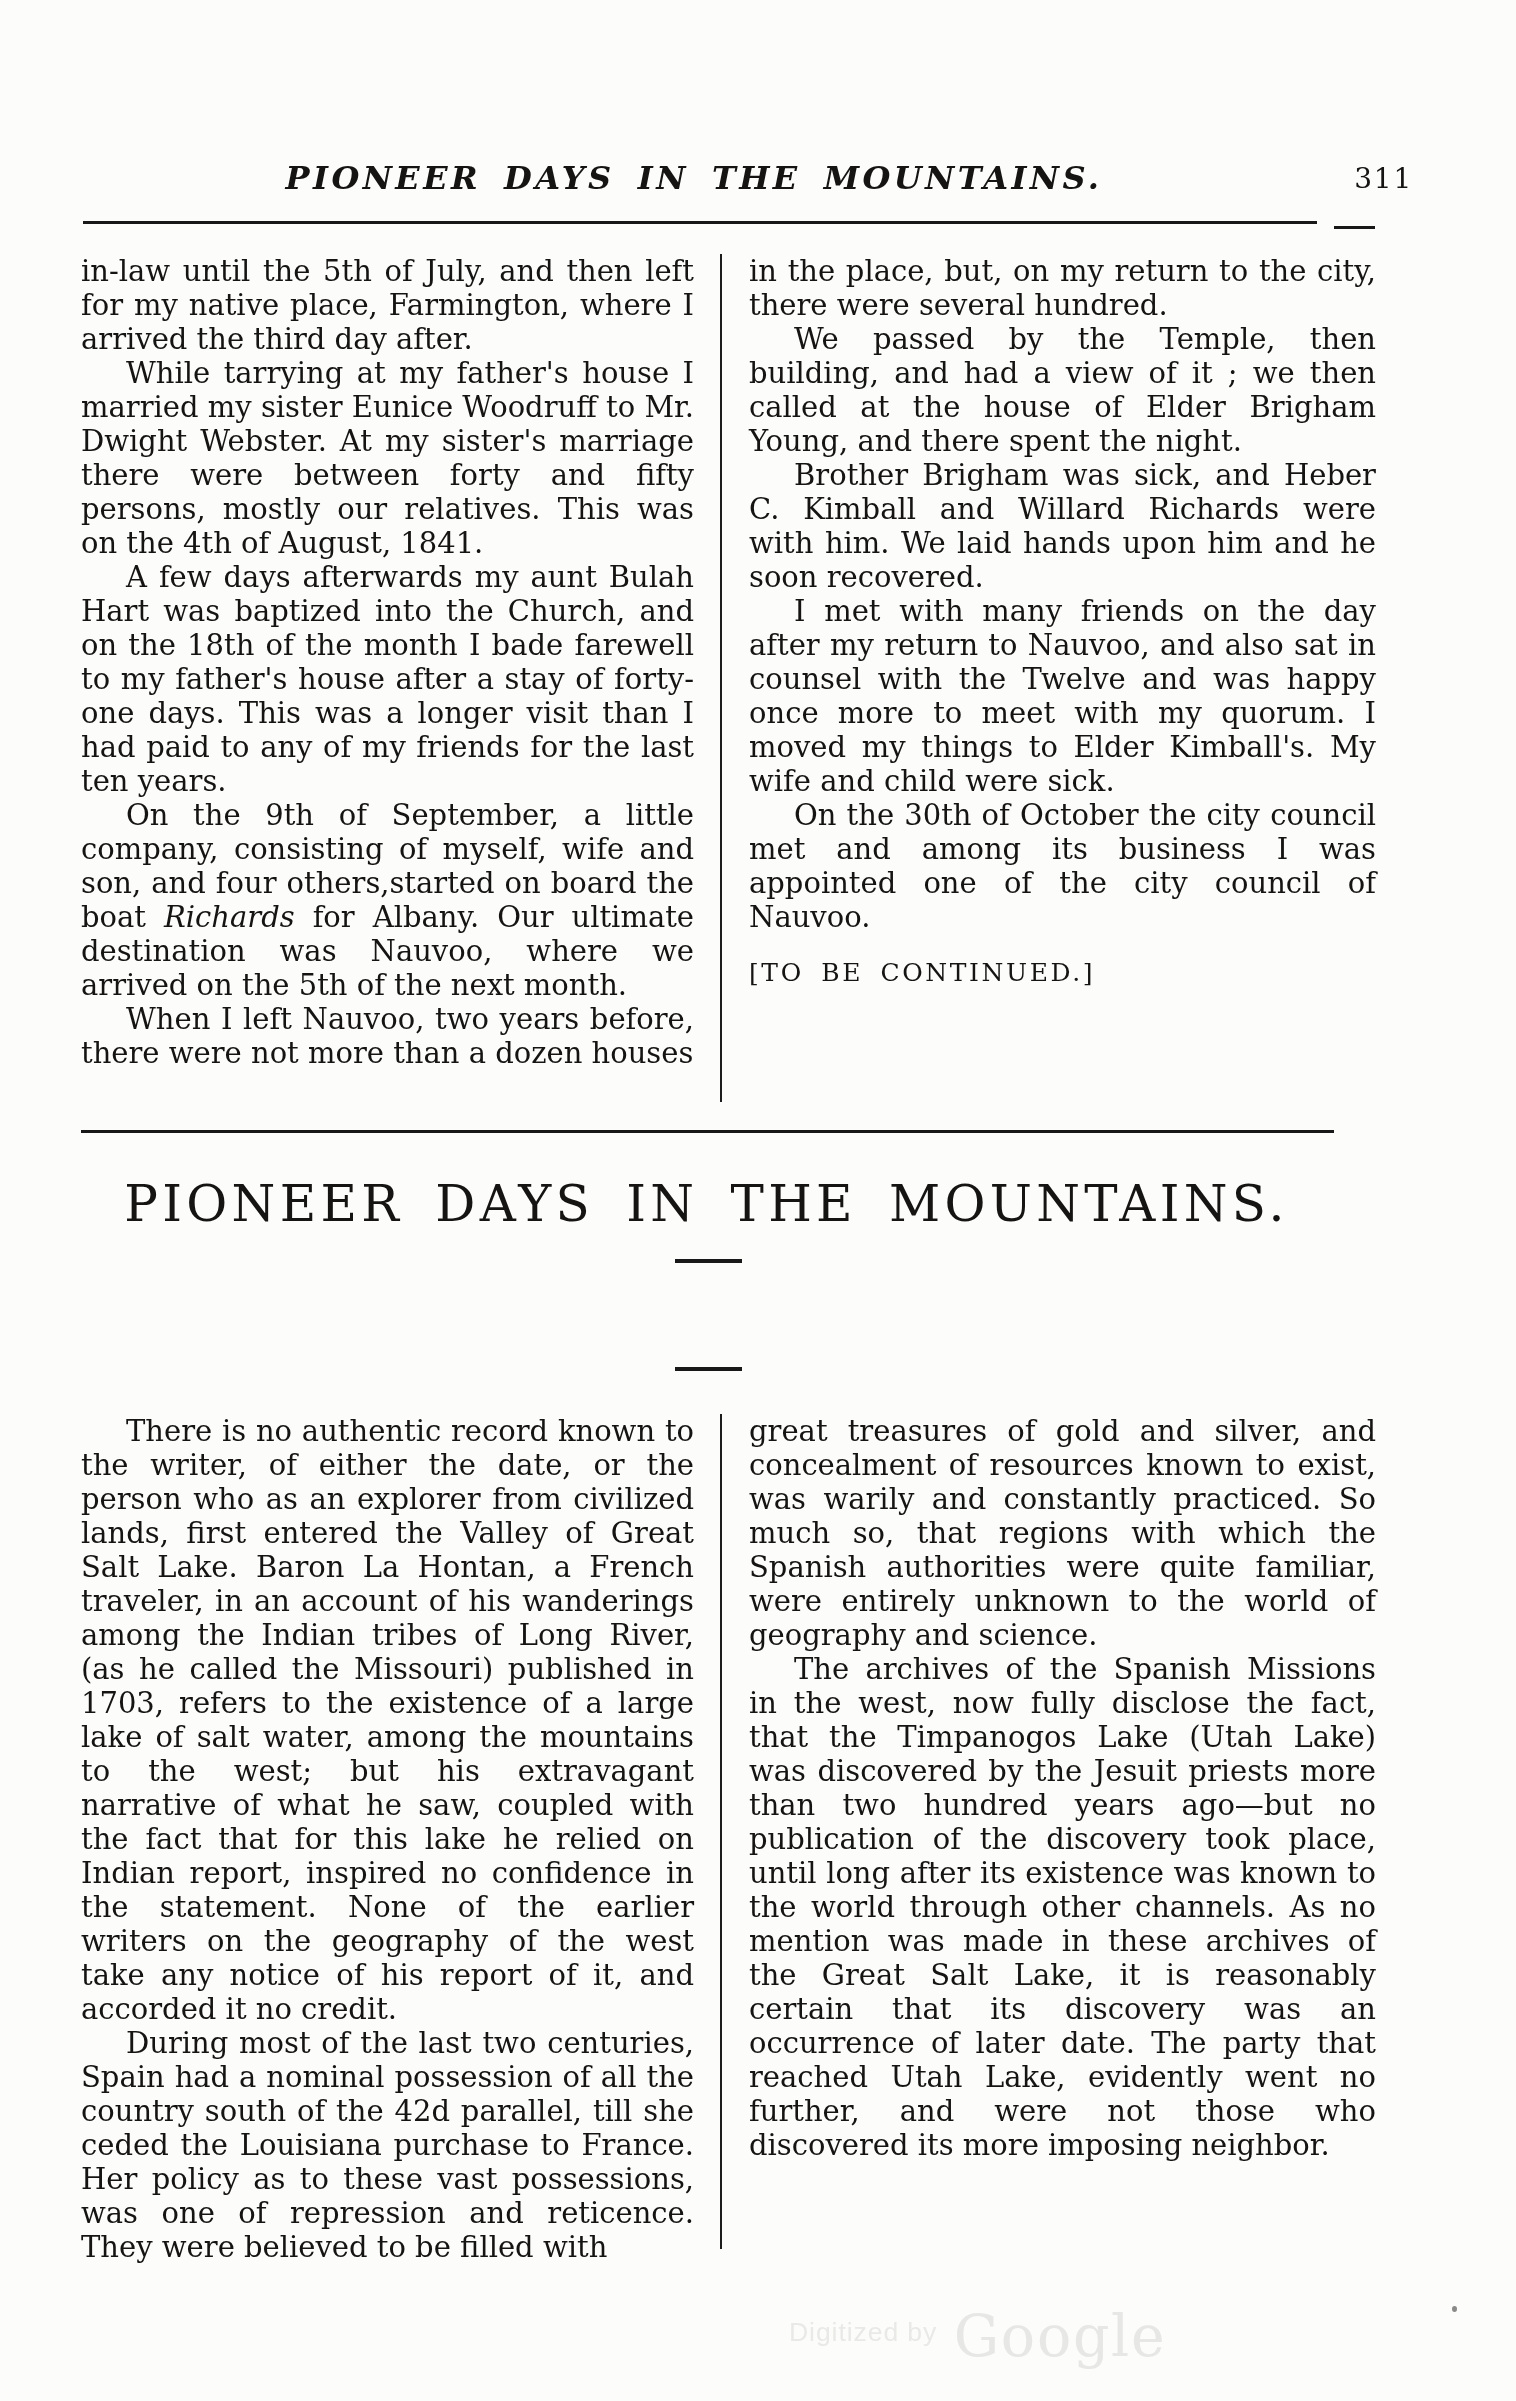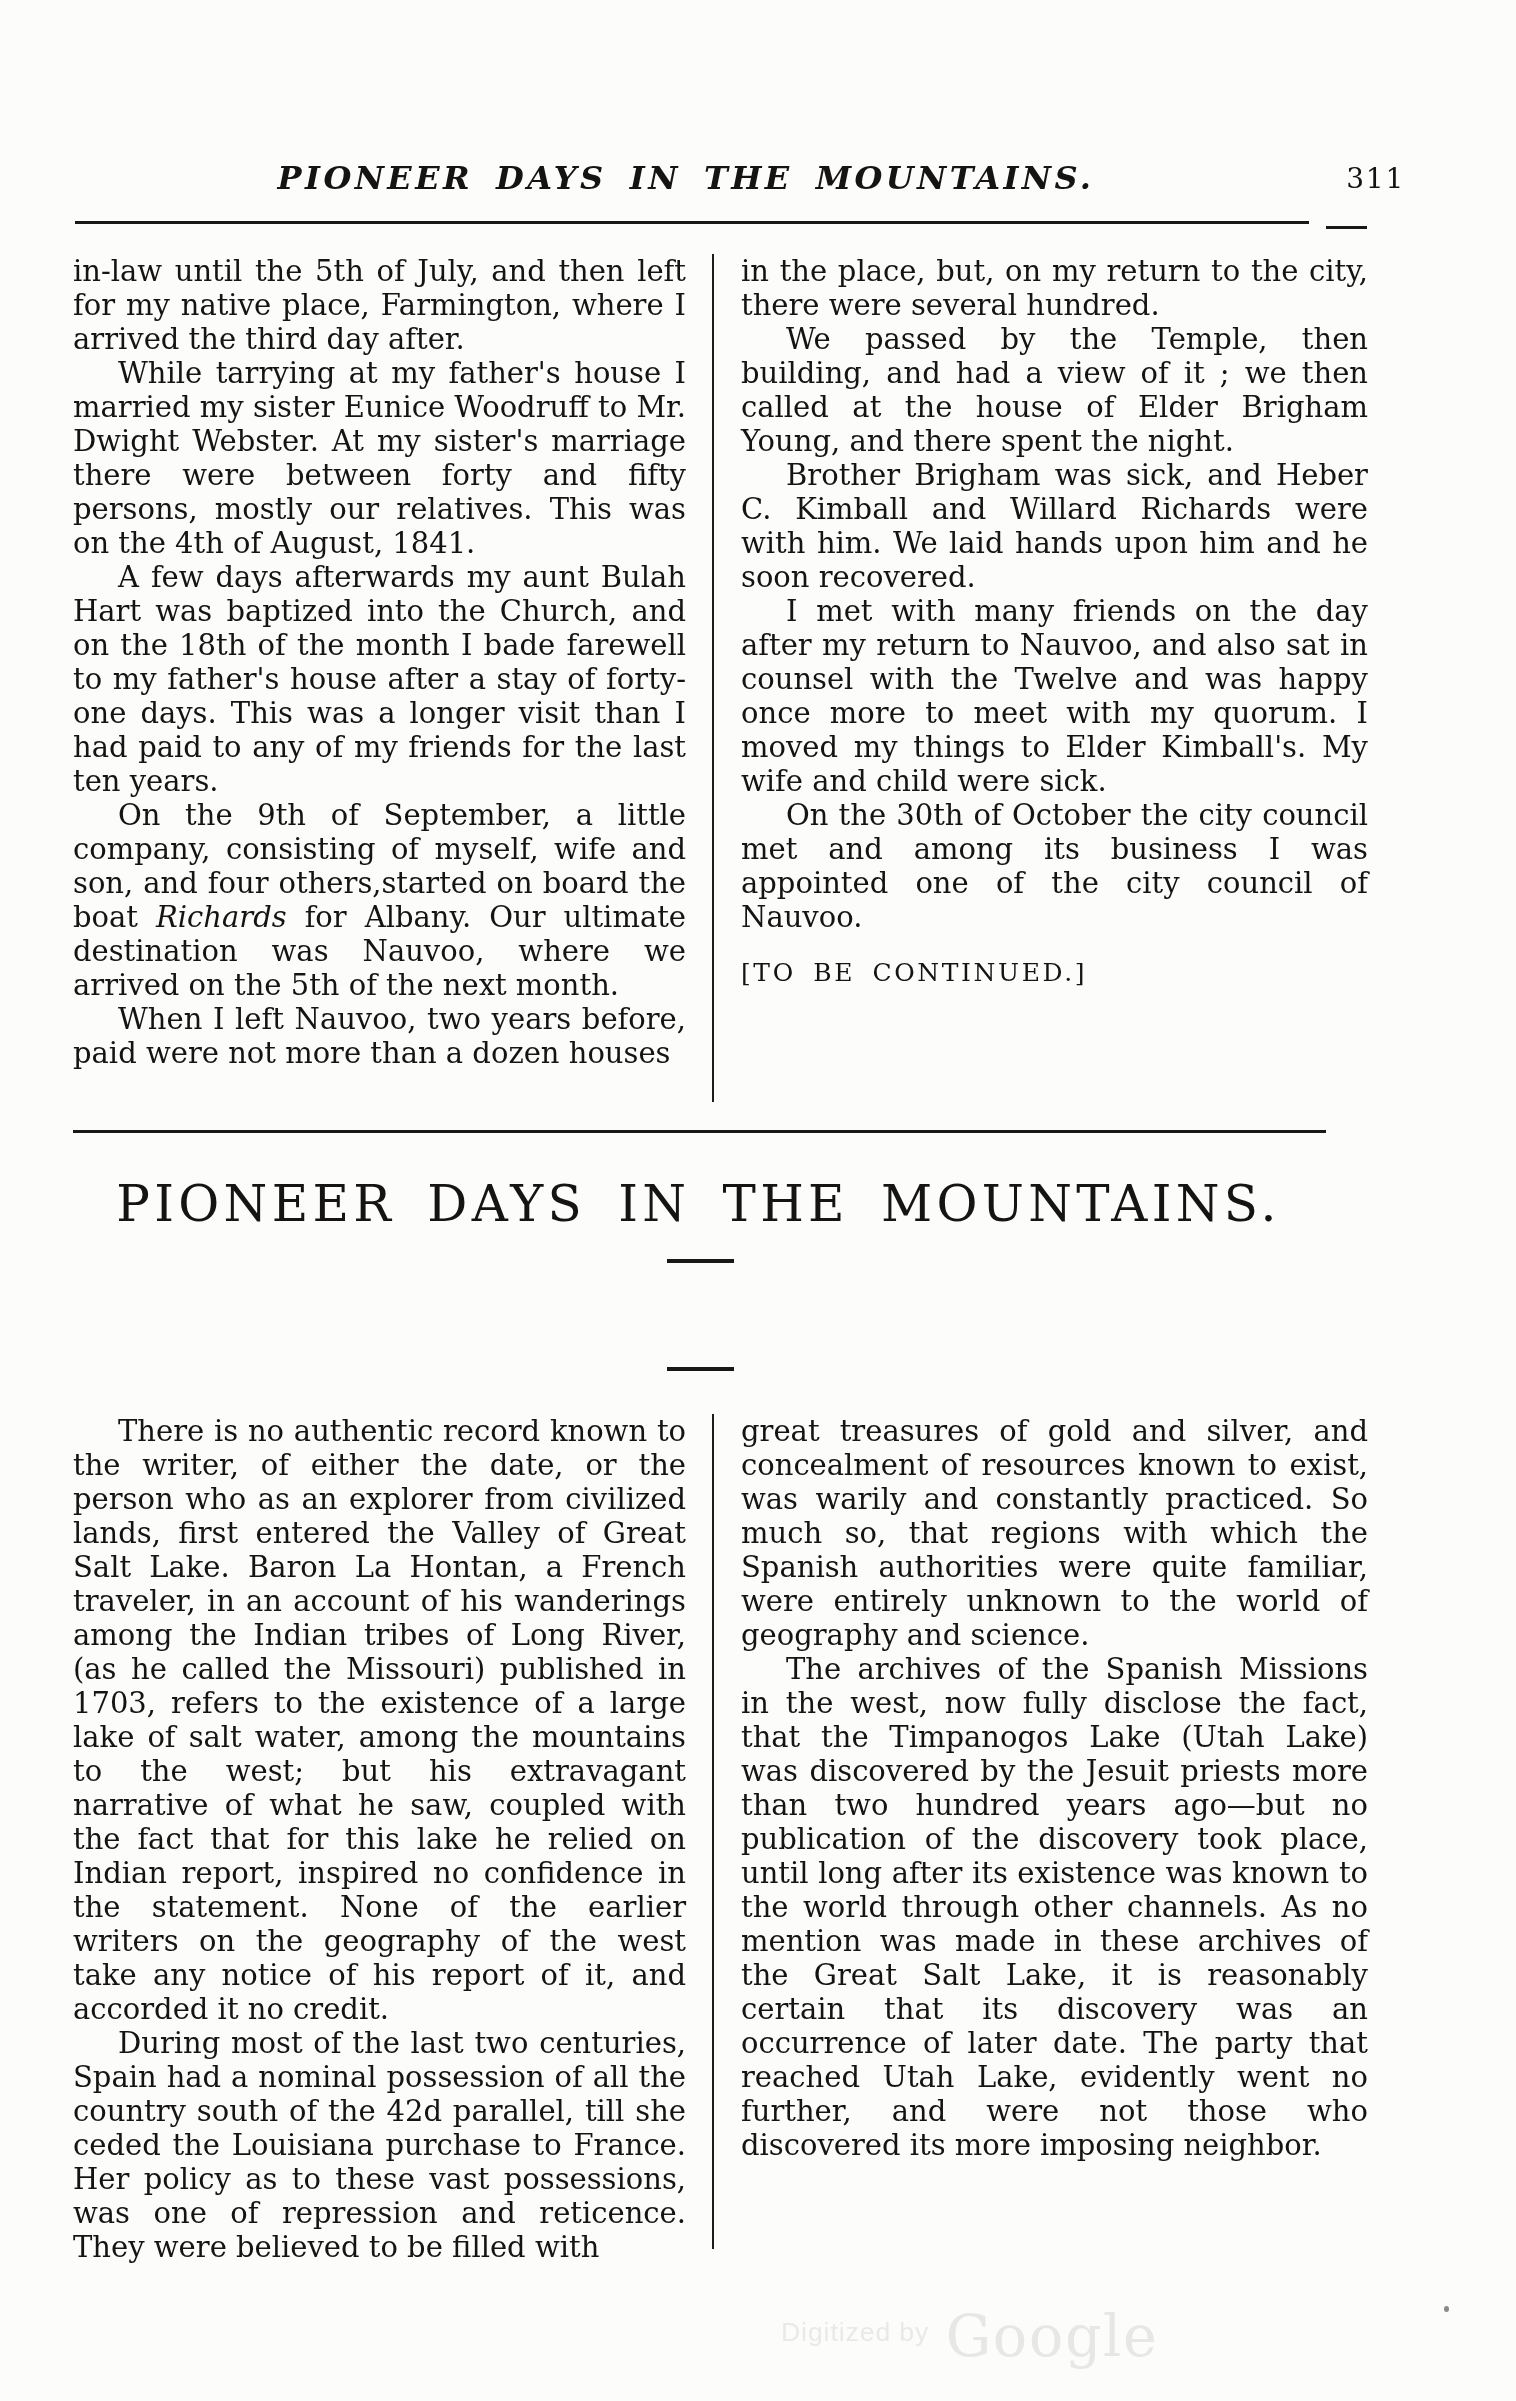--- a/index.html
+++ b/index.html
@@ -4,21 +4,21 @@
 <style>
   html,body{margin:0;padding:0;}
   body{
     width:1516px;height:2401px;
     background:#fcfcfa;
     font-family:"DejaVu Serif", serif;
     color:#151413;
     position:relative;
     overflow:hidden;
   }
-  .page{position:absolute;inset:0;}
+  .page{position:absolute;inset:0;margin-left:8px;}
 
   
   .running-head{
     position:absolute;left:73px;top:159px;width:1337px;height:51px;
   }
   .running-title{
     position:absolute;left:0;right:111px;text-align:center;
     font-style:italic;font-weight:bold;
     font-size:32px;letter-spacing:3.4px;word-spacing:8.6px;
     white-space:nowrap;
@@ -108,21 +108,21 @@
   </div>
   <div class="head-rule"></div>
   <div class="head-rule-dash"></div>
 
   <div class="columns first">
     <div class="col left">
         <p class="para">in-law until the 5th of July, and then left for my native place, Farmington, where I arrived the third day after.</p>
         <p class="para indent">While tarrying at my father's house I married my sister Eunice Woodruff to Mr. Dwight Webster.  At my sister's marriage there were between forty and fifty persons, mostly our relatives.  This was on the 4th of August, 1841.</p>
         <p class="para indent">A few days afterwards my aunt Bulah Hart was baptized into the Church, and on the 18th of the month I bade farewell to my father's house after a stay of forty-one days.  This was a longer visit than I had paid to any of my friends for the last ten years.</p>
         <p class="para indent">On the 9th of September, a little company, consisting of myself, wife and son, and four others,started on board the boat <i>Richards</i> for Albany.  Our ultimate destination was Nauvoo, where we arrived on the 5th of the next month.</p>
-        <p class="para indent">When I left Nauvoo, two years before, paid were not more than a dozen houses</p>
+        <p class="para indent">When I left Nauvoo, two years before, there were not more than a dozen houses</p>
       </div>
     <div class="col-divider"></div>
     <div class="col right">
     <p class="para">in the place, but, on my return to the city, there were several hundred.</p>
         <p class="para indent">We passed by the Temple, then building, and had a view of it ; we then called at the house of Elder Brigham Young, and there spent the night.</p>
         <p class="para indent">Brother Brigham was sick, and Heber C. Kimball and Willard Richards were with him.  We laid hands upon him and he soon recovered.</p>
         <p class="para indent">I met with many friends on the day after my return to Nauvoo, and also sat in counsel with the Twelve and was happy once more to meet with my quorum.  I moved my things to Elder Kimball's.  My wife and child were sick.</p>
         <p class="para indent">On the 30th of October the city council met and among its business I was appointed one of the city council of Nauvoo.</p>
         <div class="to-be-continued">[TO BE CONTINUED.]</div>
       </div>

